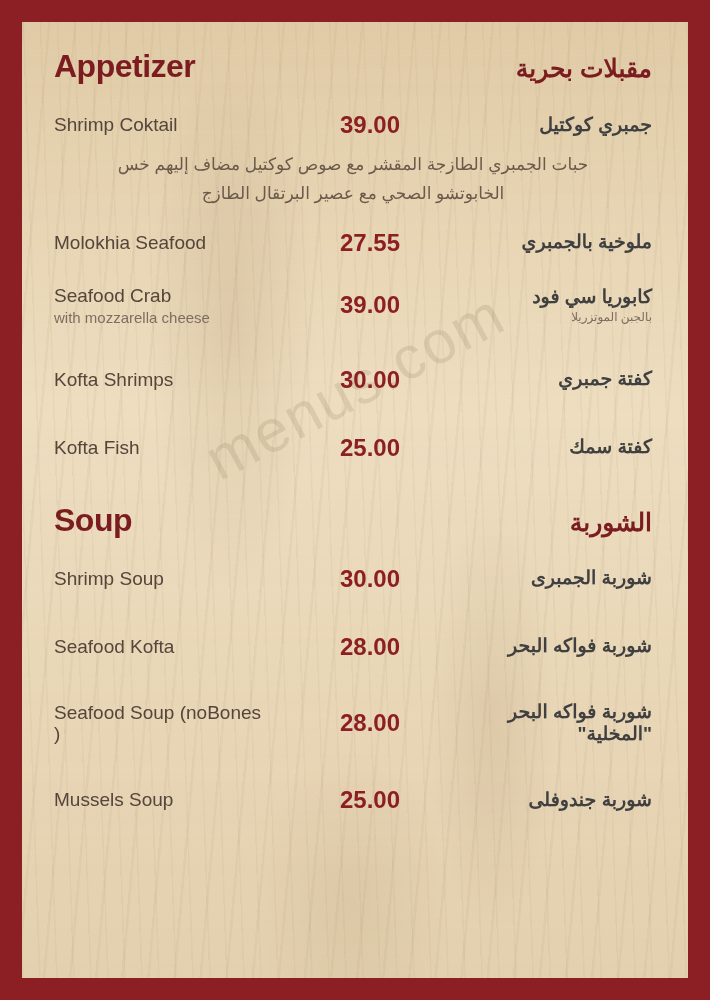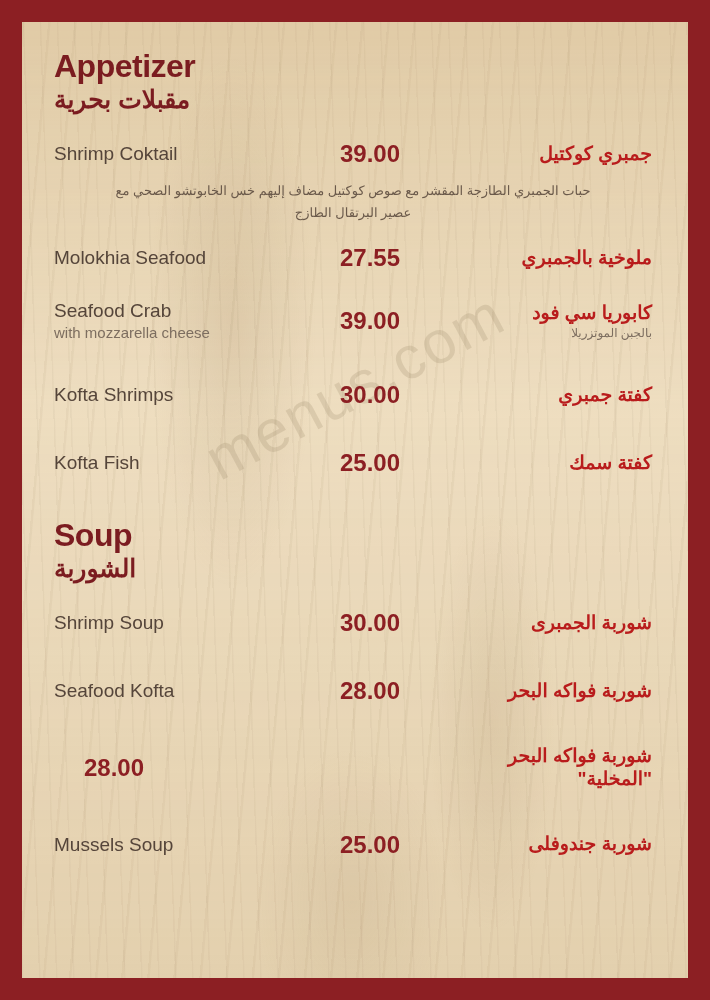--- a/index.html
+++ b/index.html
@@ -64,21 +64,20 @@
     padding: 26px 36px 0 32px;
     height: 100%;
     box-sizing: border-box;
   }
 
   .section-head {
     display: flex;
     align-items: baseline;
     justify-content: space-between;
     margin-bottom: 26px;
-    flex-direction: column;
   }
   .section-head .en {
     font-size: 32px;
     font-weight: bold;
     color: #7b1c20;
     letter-spacing: -0.5px;
   }
   .section-head .ar {
     font-size: 25px;
     font-weight: bold;
@@ -115,32 +114,32 @@
     color: #8c1f23;
   }
   .item .ar-col {
     width: 215px;
     text-align: right;
     direction: rtl;
   }
   .item .ar-name {
     font-size: 19px;
     font-weight: bold;
-    color: #b91c1c;
+    color: #404040;
     line-height: 1.2;
   }
   .item .ar-sub {
     font-size: 12px;
     color: #7d6e60;
     margin-top: 1px;
   }
   .desc-ar {
     direction: rtl;
     text-align: center;
-    font-size: 13px;
+    font-size: 17px;
     color: #6b5a4b;
     line-height: 1.7;
     margin: -10px 60px 20px 60px;
   }
   .spacer-sm { height: 6px; }
   .spacer-md { height: 18px; }
 </style>
 </head>
 <body>
 
@@ -241,20 +240,23 @@
       </div>
       <div class="price">28.00</div>
       <div class="ar-col">
         <div class="ar-name">شوربة فواكه البحر</div>
       </div>
     </div>
 
     <div class="spacer-md"></div>
 
     <div class="item">
+      <div class="en-col">
+        <div class="en-name">Seafood Soup (noBones )</div>
+      </div>
       <div class="price">28.00</div>
       <div class="ar-col">
         <div class="ar-name">شوربة فواكه البحر "المخلية"</div>
       </div>
     </div>
 
     <div class="spacer-md"></div>
 
     <div class="item">
       <div class="en-col">

